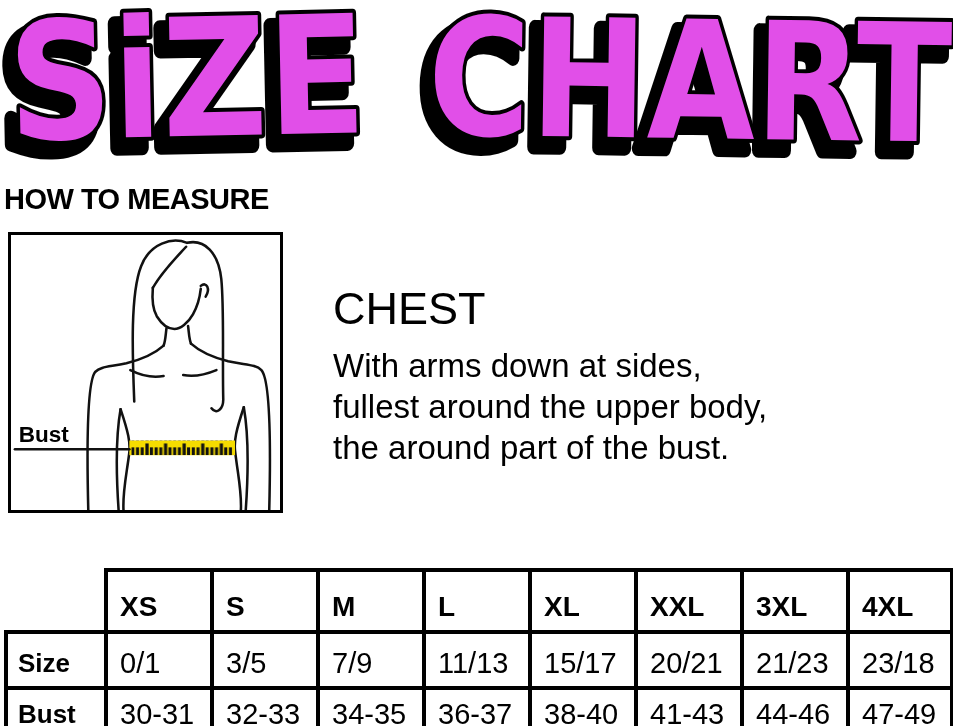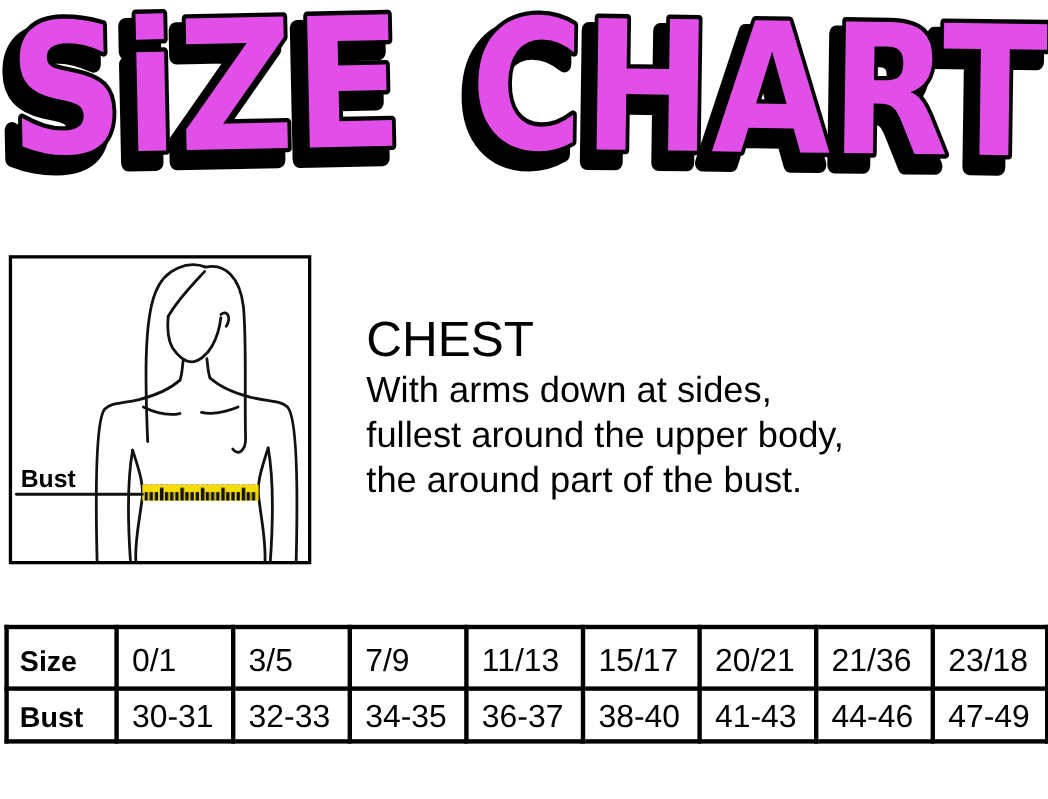--- a/index.html
+++ b/index.html
@@ -24,21 +24,21 @@
   .figure-box{
     position:absolute;left:8px;top:232px;width:275px;height:281px;
     border:3px solid #000;box-sizing:border-box;
   }
   .figure-box svg{display:block;width:100%;height:100%;}
   .fig-line{fill:none;stroke:#111;stroke-width:2.6;stroke-linecap:round;}
   .bust-label{font-family:"Liberation Sans",sans-serif;font-weight:bold;font-size:23px;fill:#000;}
   
   .chest-block{position:absolute;left:333px;top:286px;}
   .chest-heading{font-size:45px;font-weight:400;line-height:1;margin:0;}
-  .chest-lines{margin-top:2px;font-size:33px;line-height:41px;font-weight:400;}
+  .chest-lines{margin-top:14px;font-size:33px;line-height:41px;font-weight:400;}
   
   .size-table{
     position:absolute;left:4px;top:568px;width:946px;
     border-collapse:collapse;table-layout:fixed;
   }
   .size-table td{
     border:4px solid #000;background:#fff;padding:0 0 0 12px;
     font-size:29px;vertical-align:middle;white-space:nowrap;overflow:hidden;
   }
   .size-table td.blank{border:none;background:transparent;}
@@ -56,20 +56,21 @@
     <g class="title-shadow">
       <text x="8" y="136" textLength="358" lengthAdjust="spacingAndGlyphs" transform="translate(-9,11) rotate(-1.2 190 75)">SiZE</text>
       <text x="428" y="138" textLength="524" lengthAdjust="spacingAndGlyphs" transform="translate(-9,11) rotate(0.8 690 75)">CHART</text>
     </g>
     <g class="title-main">
       <text x="8" y="136" textLength="358" lengthAdjust="spacingAndGlyphs" transform="rotate(-1.2 190 75)">SiZE</text>
       <text x="428" y="138" textLength="524" lengthAdjust="spacingAndGlyphs" transform="rotate(0.8 690 75)">CHART</text>
     </g>
   </svg>
 
+  <div class="how-to">HOW TO MEASURE</div>
 
   <div class="figure-box">
     <svg viewBox="0 0 275 281" preserveAspectRatio="none">
       <defs>
         <pattern id="tapeticks" x="123" y="210" width="19" height="15" patternUnits="userSpaceOnUse">
           <rect x="0" y="7" width="3.1" height="8" fill="#111"></rect>
           <rect x="4.8" y="7" width="3.1" height="8" fill="#111"></rect>
           <rect x="9.6" y="7" width="3.1" height="8" fill="#111"></rect>
           <rect x="14.4" y="3" width="3.3" height="12" fill="#111"></rect>
         </pattern>
@@ -124,29 +125,40 @@
         <col style="width:106px">
         <col style="width:106px">
       <col style="width:106px">
         <col style="width:106px">
         <col style="width:106px">
       <col style="width:106px">
         <col style="width:106px">
         <col style="width:104px">
     </colgroup>
     <tbody>
+        <tr class="head">
+      <td class="blank"></td>
+      <td>XS</td>
+      <td>S</td>
+      <td>M</td>
+      <td>L</td>
+      <td>XL</td>
+      <td>XXL</td>
+      <td>3XL</td>
+      <td>4XL</td>
+    </tr>
     <tr class="r1">
       <td class="rowlabel">Size</td>
       <td>0/1</td>
       <td>3/5</td>
       <td>7/9</td>
       <td>11/13</td>
       <td>15/17</td>
       <td>20/21</td>
-      <td>21/36</td>
+      <td>21/23</td>
       <td>23/18</td>
     </tr>
     <tr class="r2">
       <td class="rowlabel">Bust</td>
       <td>30-31</td>
       <td>32-33</td>
       <td>34-35</td>
       <td>36-37</td>
       <td>38-40</td>
       <td>41-43</td>

